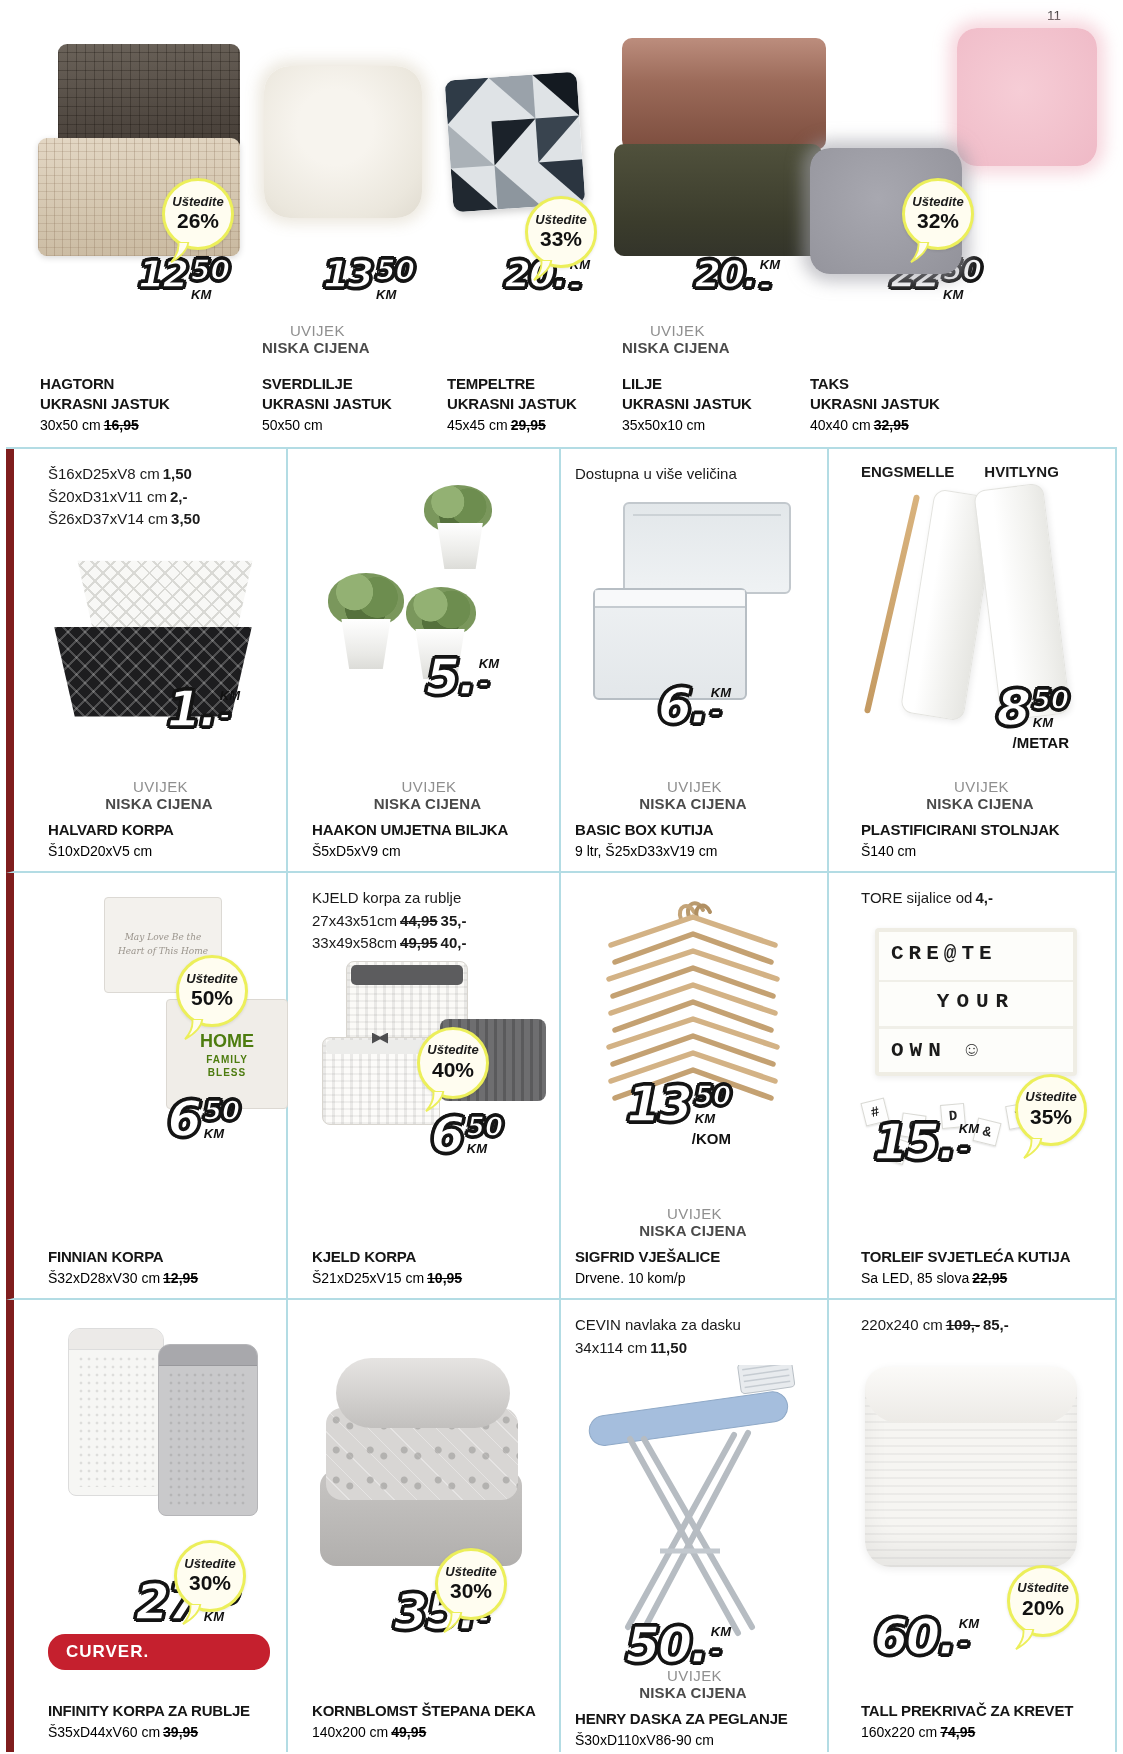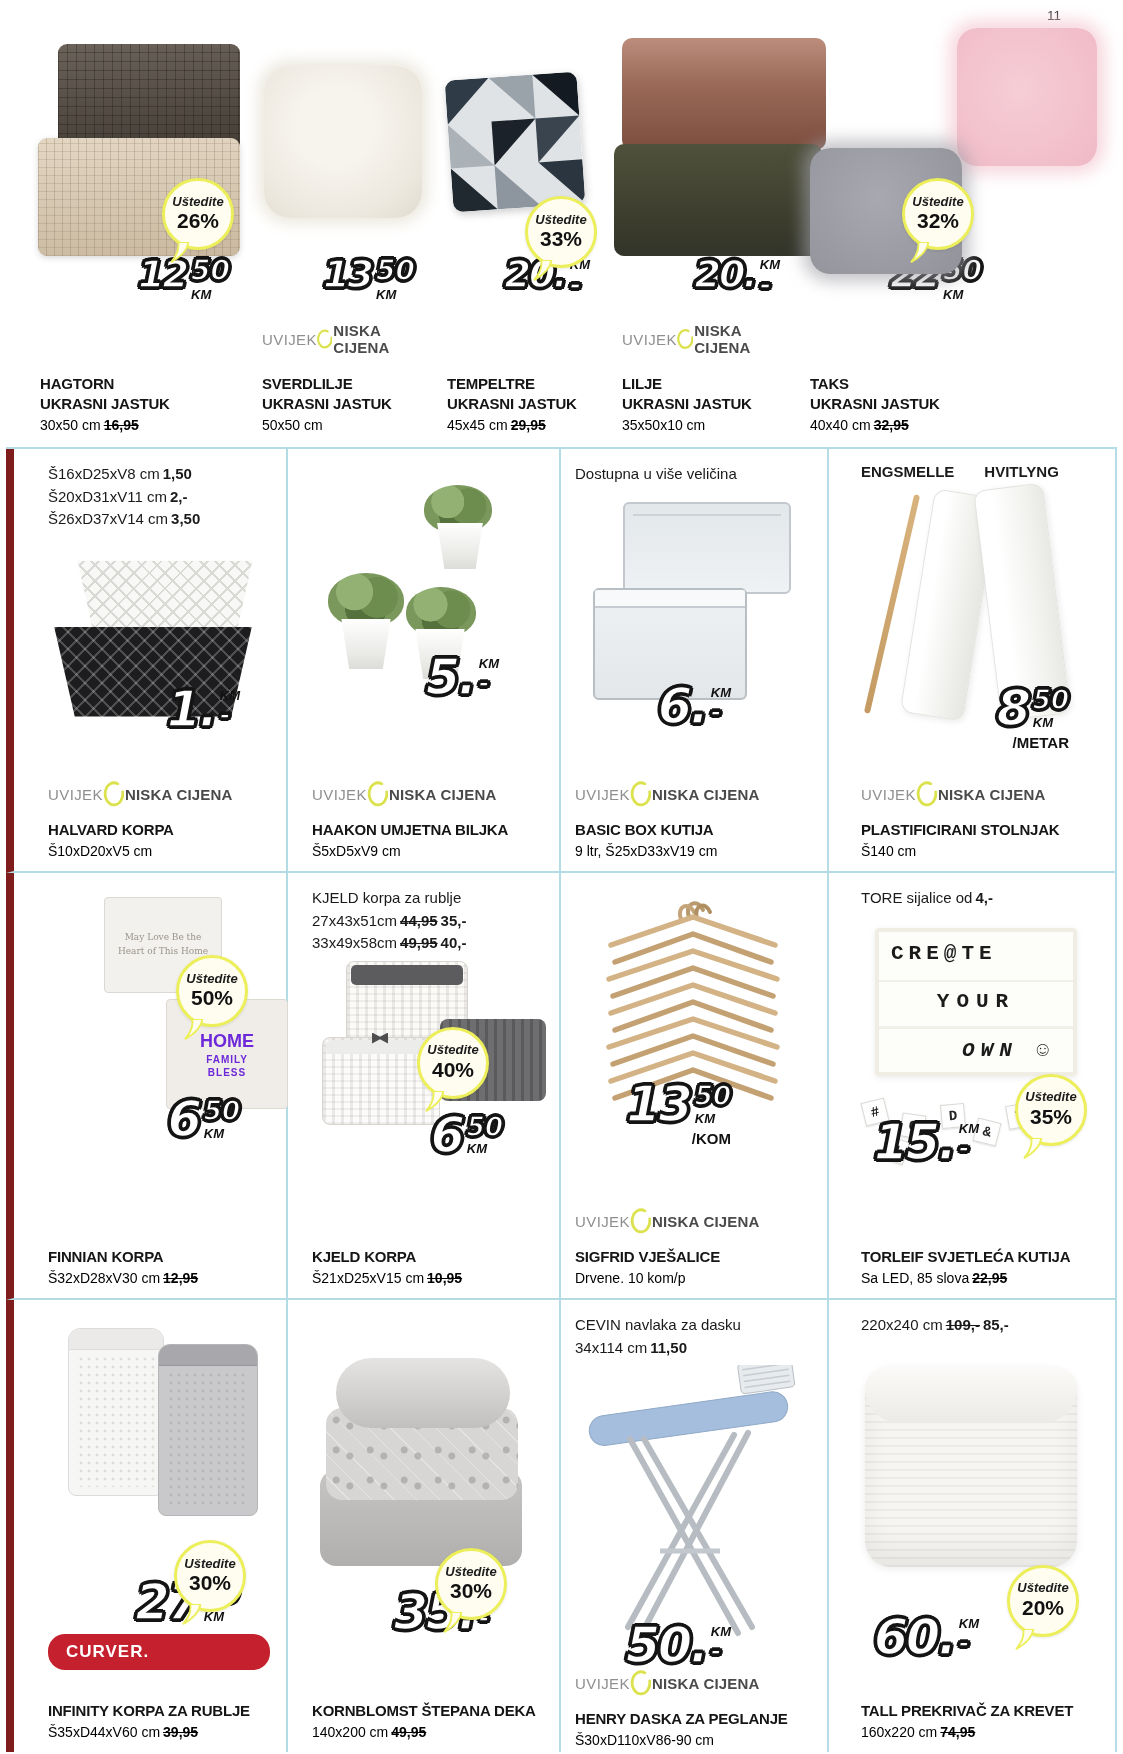--- a/index.html
+++ b/index.html
@@ -25,21 +25,21 @@
   .price-unit { font-size: 15px; font-weight: 700; color: #111; margin-top: 4px; text-align: right; }
 
   .save-bubble { position: absolute; width: 72px; height: 72px; background: #fffdf0;
     border: 3px solid #ecef5a; border-radius: 50%; display: flex; flex-direction: column;
     align-items: center; justify-content: center; z-index: 6; box-shadow: 0 1px 3px rgba(0,0,0,.10); }
   .save-word { font-size: 13px; font-style: italic; font-weight: 700; color: #1c1c1c; line-height: 1.1; }
   .save-pct { font-size: 21px; font-weight: 700; color: #111; line-height: 1.15; }
   .bubble-tail { position: absolute; left: 4px; bottom: -17px; width: 26px; height: 22px; }
   .bubble-tail path { fill: #fffdf0; stroke: #ecef5a; stroke-width: 2; }
 
-  .uvijek { display: flex; align-items: center; height: 34px; }
+  .uvijek { display: flex; align-items: center; height: 34px; flex-direction: column; }
   .uvijek-pre { font-size: 15px; color: #8f8f8f; letter-spacing: .4px; margin-right: -3px; }
   .uvijek-swoosh { width: 23px; height: 31px; margin: 0 1px; }
   .uvijek-swoosh path { stroke: #dce24d; stroke-width: 3.2; fill: none; stroke-linecap: round; }
   .uvijek-main { font-size: 15px; color: #4a4a4a; font-weight: 700; letter-spacing: .2px; }
 
   .product-name { font-size: 15px; font-weight: 700; color: #151515; letter-spacing: -.2px; line-height: 1.35; }
   .product-dims { font-size: 14px; color: #000000; margin-top: 3px; }
   .old-price { font-weight: 700; text-decoration: line-through; margin-left: 3px; }
   .hdr-line { font-size: 15px; color: #1a1a1a; line-height: 1.5; }
   .hdr-line b { font-weight: 700; margin-left: 3px; }
@@ -143,28 +143,28 @@
     background: linear-gradient(90deg, #ffffff 20%, #efefec 70%, #e6e6e2); border: 1px solid #e3e3df;
     border-radius: 12px; transform: rotate(9deg); box-shadow: 2px 2px 6px rgba(0,0,0,.08); }
   .roll2 { position: absolute; left: 126px; top: 0; width: 70px; height: 232px;
     background: linear-gradient(90deg, #ffffff 25%, #f1f1ee 75%, #e8e8e4); border: 1px solid #e3e3df;
     border-radius: 12px; transform: rotate(-7deg); box-shadow: 2px 2px 6px rgba(0,0,0,.08); }
 
   
   .finnian { height: 250px; }
   .fin-top { position: absolute; left: 56px; top: 4px; width: 118px; height: 96px; background: #f3f1ed;
     border: 1px solid #dcd9d4; border-radius: 4px; display: flex; align-items: center; justify-content: center;
-    padding: 10px; text-align: center; font-family: "DejaVu Serif", serif; 
+    padding: 10px; text-align: center; font-family: "DejaVu Serif", serif; font-style: italic;
     font-size: 9px; color: #9a948c; line-height: 1.55; }
   .fin-left { position: absolute; left: 6px; top: 100px; width: 108px; height: 110px; background: #fcfcfb;
     border: 1px solid #e0dedb; border-radius: 4px; display: flex; flex-direction: column; align-items: center;
     justify-content: center; color: #2e2e2e; text-align: center; gap: 1px; }
   .fin-right { position: absolute; left: 118px; top: 106px; width: 122px; height: 110px; background: #f0ede8;
     border: 1px solid #dcd8d2; border-radius: 4px; display: flex; flex-direction: column; align-items: center;
-    justify-content: center; gap: 2px; color: #6d28d9; }
+    justify-content: center; gap: 2px; color: #4d7c0f; }
   .f-sm { font-size: 8px; font-weight: 700; letter-spacing: .5px; } .f-lg { font-size: 13px; font-weight: 700; }
   .f-home { font-size: 18px; font-weight: 700; } .f-mid { font-size: 10px; font-weight: 700; letter-spacing: 1px; }
   .save-fin { right: 22px; top: 62px; }
   .kjeld { height: 198px; }
   .kj-back { position: absolute; left: 34px; top: 0; width: 122px; height: 84px; background-color: #fbfaf7;
     background-image: repeating-linear-gradient(90deg, rgba(0,0,0,.07) 0 3px, transparent 3px 9px),
       repeating-linear-gradient(0deg, rgba(0,0,0,.05) 0 2px, transparent 2px 7px);
     border: 1px solid #d8d5cf; border-radius: 8px; }
   .kj-back::before { content: ""; position: absolute; left: 4px; right: 4px; top: 3px; height: 20px; background: #5c5c5e; border-radius: 5px; }
   .kj-right { position: absolute; left: 128px; top: 58px; width: 106px; height: 82px; background-color: #6e6e70;
@@ -180,21 +180,21 @@
   .sigfrid { height: 235px; display: flex; justify-content: center; }
   .sigfrid svg { width: 192px; height: 232px; }
   .torleif { height: 250px; }
   .lb { position: absolute; left: 14px; top: 12px; width: 202px; height: 148px; background: #fdfdfa;
     border: 4px solid #efede4; border-radius: 4px; box-shadow: 0 2px 6px rgba(0,0,0,.08); padding: 10px 12px;
     display: flex; flex-direction: column; justify-content: space-between;
     font-family: "Liberation Mono", monospace; font-weight: 700; color: #1b1b1b;
     background-image: linear-gradient(0deg, transparent 0 31%, #f0efe8 31% 33%, transparent 33% 64%, #f0efe8 64% 66%, transparent 66%); }
   .lb-l1 { font-size: 21px; letter-spacing: 5px; }
   .lb-l2 { font-size: 21px; letter-spacing: 7px; text-align: center; }
-  .lb-l3 { font-size: 21px; letter-spacing: 6px; text-align: right; padding-right: 6px; font-style: italic; }
+  .lb-l3 { font-size: 21px; letter-spacing: 6px; padding-right: 6px; }
   .tile { position: absolute; width: 24px; height: 24px; background: #fefefe; border: 1px solid #d9d9d4;
     box-shadow: 0 1px 2px rgba(0,0,0,.12); display: flex; align-items: center; justify-content: center;
     font-weight: 700; font-size: 14px; color: #222; font-family: "Liberation Mono", monospace; }
   .t1 { left: 2px; top: 184px; transform: rotate(-14deg); } .t2 { left: 40px; top: 198px; transform: rotate(8deg); }
   .t3 { left: 80px; top: 188px; transform: rotate(-5deg); } .t4 { left: 114px; top: 204px; transform: rotate(14deg); }
   .t5 { left: 146px; top: 188px; transform: rotate(-10deg); } .t6 { left: 22px; top: 222px; transform: rotate(18deg); }
   .save-tor { right: 12px; top: 158px; }
 
   
   .infinity { height: 266px; }

